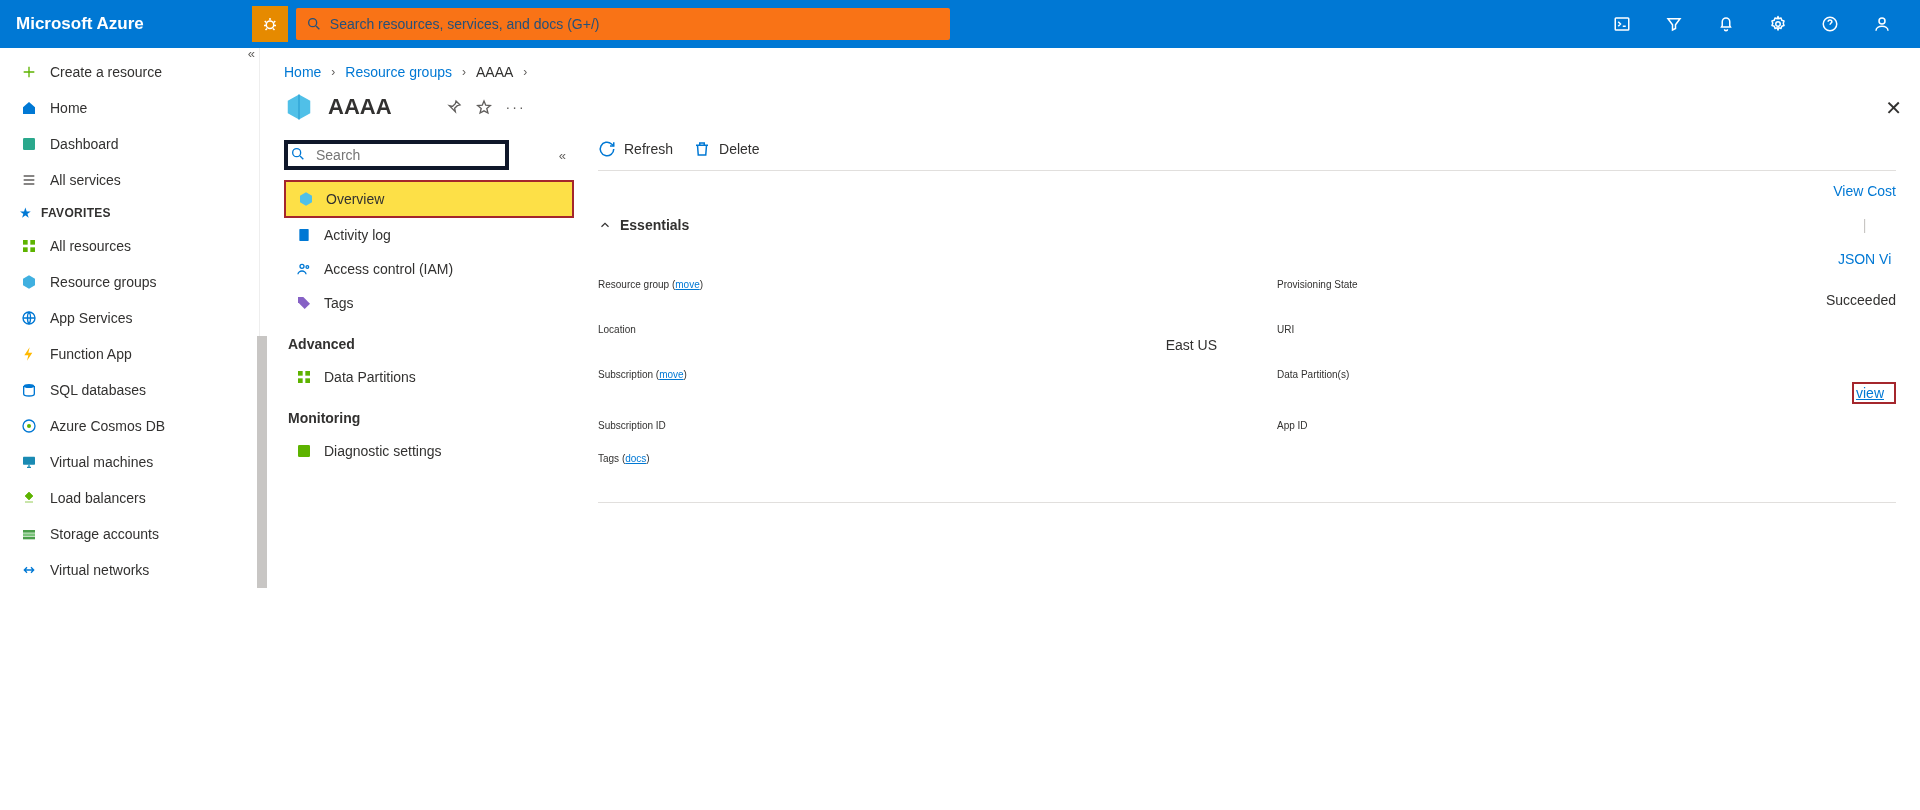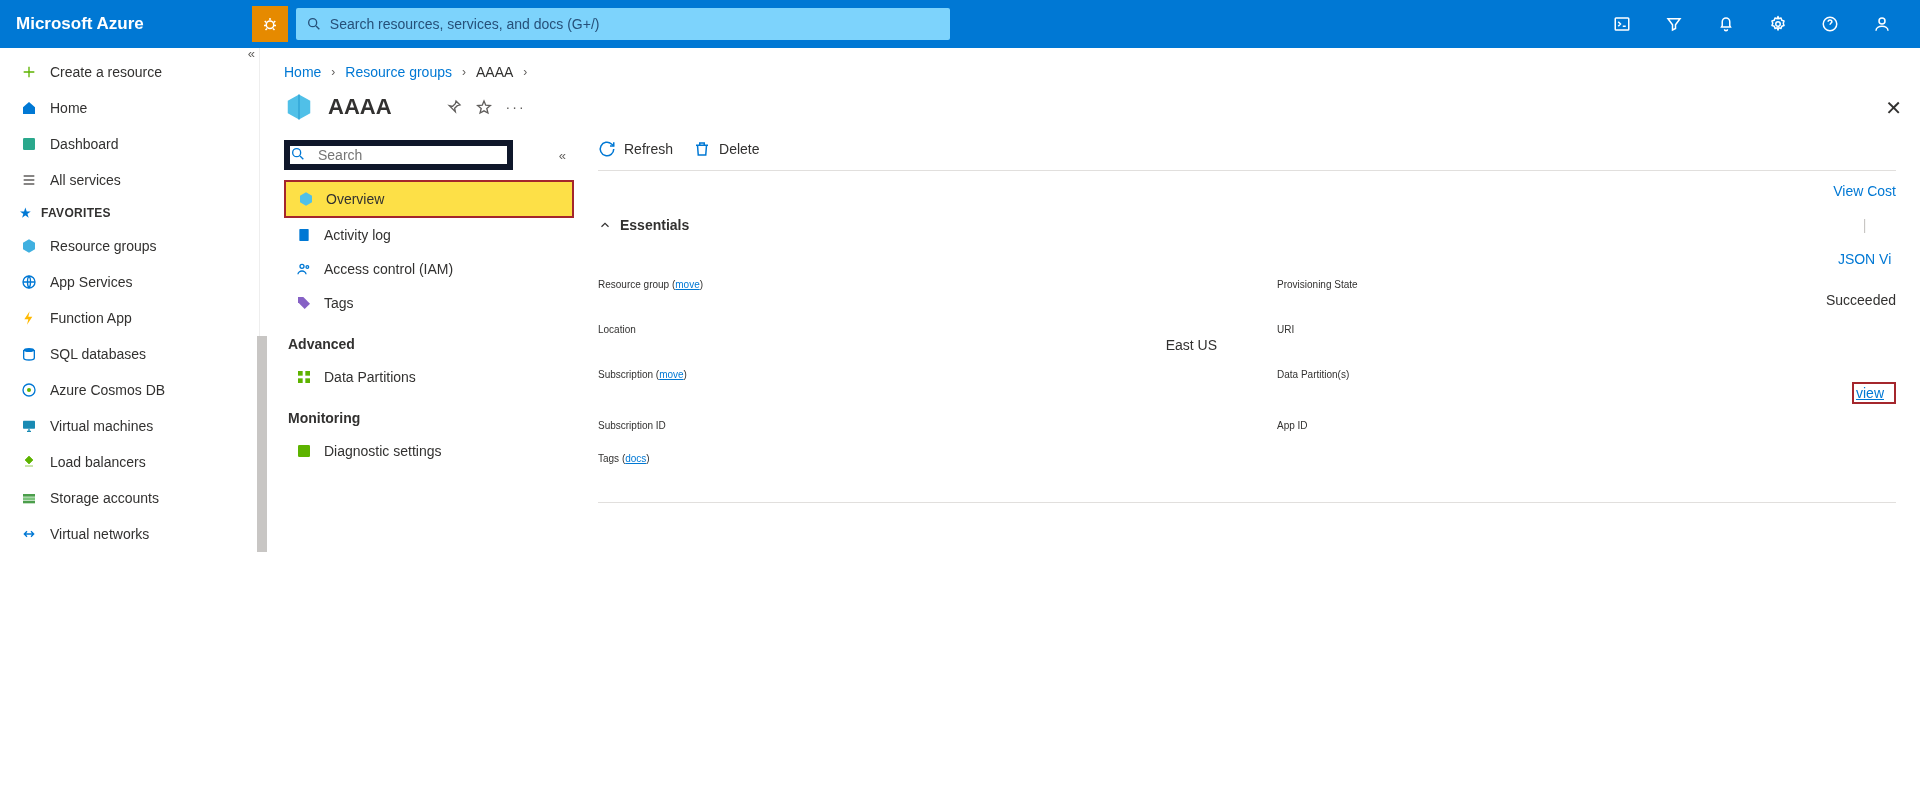--- a/index.html
+++ b/index.html
@@ -1,20 +1,20 @@
 <!DOCTYPE html>
 <html><head>
 <meta charset="utf-8">
 <style>
 * { box-sizing: border-box; margin: 0; padding: 0; }
 body { font-family: "Segoe UI", -apple-system, sans-serif; font-size: 14px; color: #323130; background: #fff; overflow-x: hidden; }
 .topbar { height: 48px; background: #0078d4; display: flex; align-items: center; padding: 0 16px; gap: 8px; }
 .topbar .brand { color: #fff; font-size: 17px; font-weight: 600; margin-right: 100px; white-space: nowrap; }
 .topbar .debug-btn { width: 36px; height: 36px; background: #e68a00; display: flex; align-items: center; justify-content: center; color: #fff; }
-.topbar .searchbox { flex: 1; max-width: 680px; height: 32px; background: #7dd3fc; border-radius: 2px; display: flex; align-items: center; padding: 0 10px; gap: 8px; color: #1b3a58; }
+.topbar .searchbox { flex: 1; max-width: 680px; height: 32px; background: #f97316; border-radius: 2px; display: flex; align-items: center; padding: 0 10px; gap: 8px; color: #1b3a58; }
 .topbar .searchbox input { border: none; background: transparent; outline: none; font-size: 14px; flex: 1; color: #1b3a58; }
 .topbar .searchbox input::placeholder { color: #265079; }
 .topbar .spacer { flex: 1; }
 .topbar .top-icon { width: 44px; height: 44px; display: flex; align-items: center; justify-content: center; color: #fff; }
 .layout { display: flex; }
 .leftnav { width: 260px; border-right: 1px solid #eee; padding-top: 6px; position: relative; }
 .leftnav .collapse-chev { position: absolute; right: 4px; top: -2px; font-size: 13px; color: #605e5c; }
 .leftnav .nav-item { display: flex; align-items: center; gap: 12px; padding: 9px 20px; font-size: 14px; color: #323130; cursor: pointer; }
 .leftnav .nav-item .ico { width: 18px; height: 18px; display: inline-flex; align-items: center; justify-content: center; }
 .leftnav .favorites-label { display: flex; align-items: center; gap: 10px; padding: 8px 20px; font-size: 12px; font-weight: 600; color: #323130; letter-spacing: 0.3px; }
@@ -24,21 +24,21 @@
 .breadcrumbs { display: flex; align-items: center; gap: 10px; font-size: 14px; }
 .breadcrumbs a { color: #0078d4; text-decoration: none; }
 .breadcrumbs .chev { color: #605e5c; font-size: 12px; }
 .titlebar { display: flex; align-items: center; gap: 14px; margin-top: 12px; }
 .titlebar .big-title { font-size: 22px; font-weight: 600; }
 .titlebar .small-icon { color: #605e5c; }
 .close-x { position: absolute; right: 18px; top: 48px; font-size: 20px; color: #323130; cursor: pointer; }
 .content-row { display: flex; margin-top: 18px; }
 .submenu { width: 290px; }
 .submenu .search-row { display: flex; align-items: center; gap: 14px; padding: 0 8px 10px 0; }
-.submenu .search-row input { flex: 1; height: 30px; border: 6px solid #0f172a; padding: 0 8px 0 28px; font-size: 14px; outline: none; }
+.submenu .search-row input { flex: 1; height: 30px; border: 4px solid #0f172a; padding: 0 8px 0 28px; font-size: 14px; outline: none; }
 .submenu .search-wrap { position: relative; flex: 1; }
 .submenu .search-wrap .sico { position: absolute; left: 6px; top: 6px; color: #0078d4; }
 .submenu .nav-item { display: flex; align-items: center; gap: 12px; padding: 9px 12px; cursor: pointer; }
 .submenu .nav-item.selected { background: #fde047; border: 2px solid #a4262c; }
 .submenu .section-h { font-weight: 600; padding: 16px 0 8px 4px; }
 .detail { flex: 1; margin-left: 24px; }
 .toolbar { display: flex; align-items: center; gap: 20px; padding-bottom: 12px; border-bottom: 1px solid #e1dfdd; }
 .toolbar .tb-btn { display: flex; align-items: center; gap: 8px; color: #323130; font-size: 14px; cursor: pointer; }
 .toolbar .tb-btn .ico { color: #0078d4; }
 .essentials-head { display: flex; align-items: center; justify-content: space-between; padding: 12px 0; }
@@ -148,20 +148,31 @@
           </svg>
         </span>
         <span>All services</span>
       </div>
     <div class="favorites-label">
         <span class="star">★</span>
         <span>FAVORITES</span>
       </div>
     <div class="nav-item">
         <span class="ico">
+          <svg width="16" height="16" viewBox="0 0 24 24" fill="#5db300">
+            <rect x="3" y="3" width="7" height="7"></rect>
+            <rect x="14" y="3" width="7" height="7"></rect>
+            <rect x="3" y="14" width="7" height="7"></rect>
+            <rect x="14" y="14" width="7" height="7"></rect>
+          </svg>
+        </span>
+        <span>All resources</span>
+      </div>
+    <div class="nav-item">
+        <span class="ico">
           <svg width="16" height="16" viewBox="0 0 24 24" fill="#40b0e0">
             <path d="M12 2l9 5v10l-9 5-9-5V7l9-5z"></path>
           </svg>
         </span>
         <span>Resource groups</span>
       </div>
     <div class="nav-item">
         <span class="ico">
           <svg width="16" height="16" viewBox="0 0 24 24" fill="none" stroke="#0078d4" stroke-width="2">
             <circle cx="12" cy="12" r="9"></circle>

